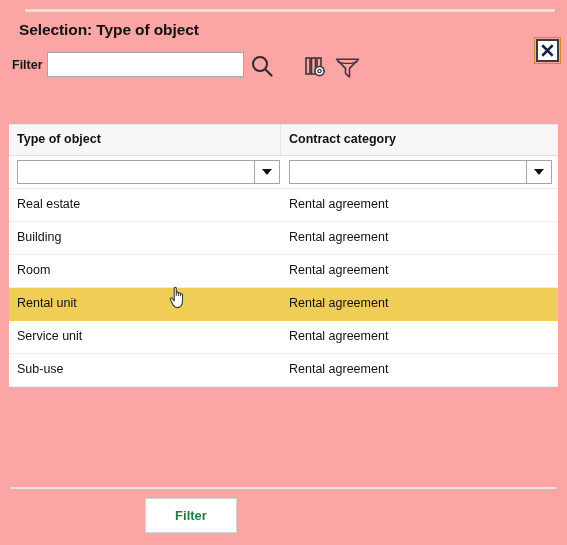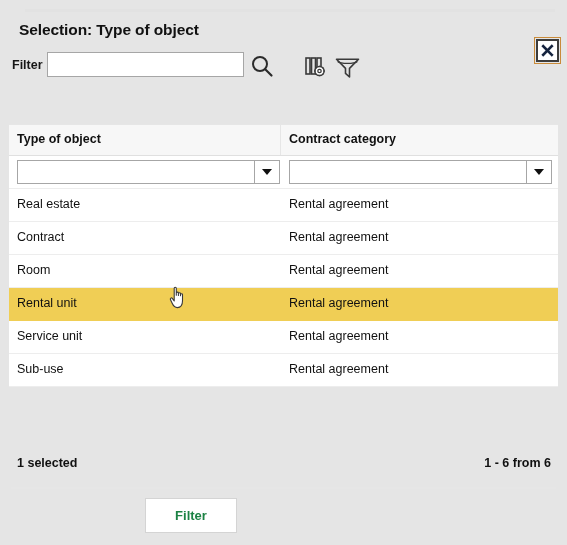--- a/index.html
+++ b/index.html
@@ -14,21 +14,21 @@
     color: #1a1a1a;
     overflow: hidden;
     position: relative;
   }
 
   .dialog {
     position: absolute;
     left: 0; top: 0;
     width: 567px;
     height: 545px;
-    background: #e5e5e5;
+    background: #fca5a5;
     box-sizing: border-box;
   }
 
   
   .top-rule {
     position: absolute;
     left: 25px;
     top: 9px;
     width: 530px;
     height: 3px;
@@ -372,21 +372,21 @@
           <span class="caret"></span>
         </button>
       </div>
     </div>
 
     <div class="row">
       <div class="cell cell-1">Real estate</div>
       <div class="cell cell-2">Rental agreement</div>
     </div>
     <div class="row">
-      <div class="cell cell-1">Contract</div>
+      <div class="cell cell-1">Building</div>
       <div class="cell cell-2">Rental agreement</div>
     </div>
     <div class="row">
       <div class="cell cell-1">Room</div>
       <div class="cell cell-2">Rental agreement</div>
     </div>
     <div class="row selected">
       <div class="cell cell-1">Rental unit</div>
       <div class="cell cell-2">Rental agreement</div>
     </div>
@@ -394,24 +394,20 @@
       <div class="cell cell-1">Service unit</div>
       <div class="cell cell-2">Rental agreement</div>
     </div>
     <div class="row">
       <div class="cell cell-1">Sub-use</div>
       <div class="cell cell-2">Rental agreement</div>
     </div>
 
   </div>
 
-  <div class="status-bar">
-    <div class="status-left">1 selected</div>
-    <div class="status-right">1 - 6 from 6</div>
-  </div>
 
   <div class="footer-rule"></div>
 
   <div class="btn-bar">
     <button class="btn btn-cancel">Filter</button>
   </div>
 
   <div class="cursor">
     <svg width="22" height="28" viewBox="0 0 22 28">
       <path d="M6.2 14.0 L6.2 5.2 C6.2 3.9 8.3 3.9 8.3 5.2 L8.3 12.2

